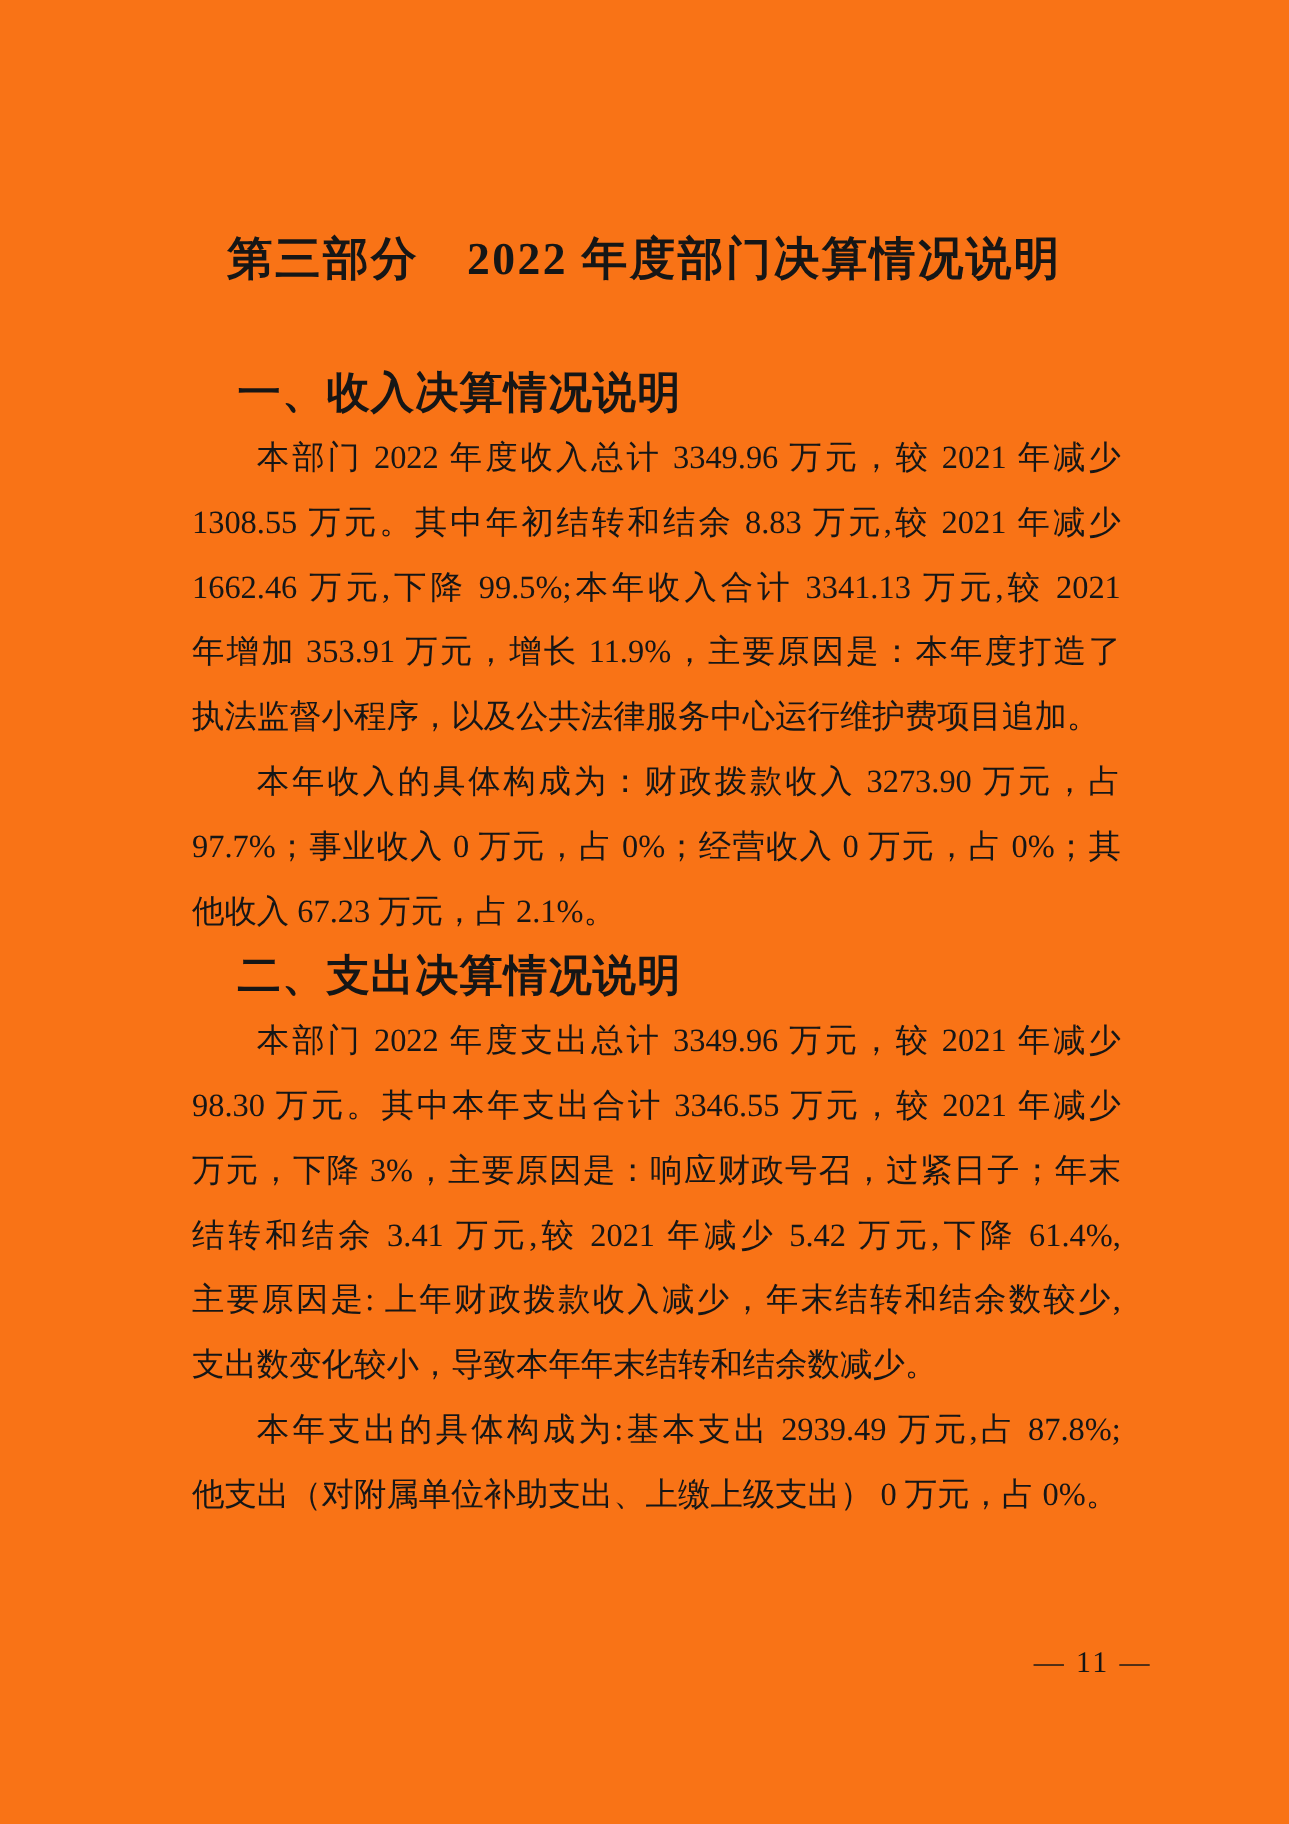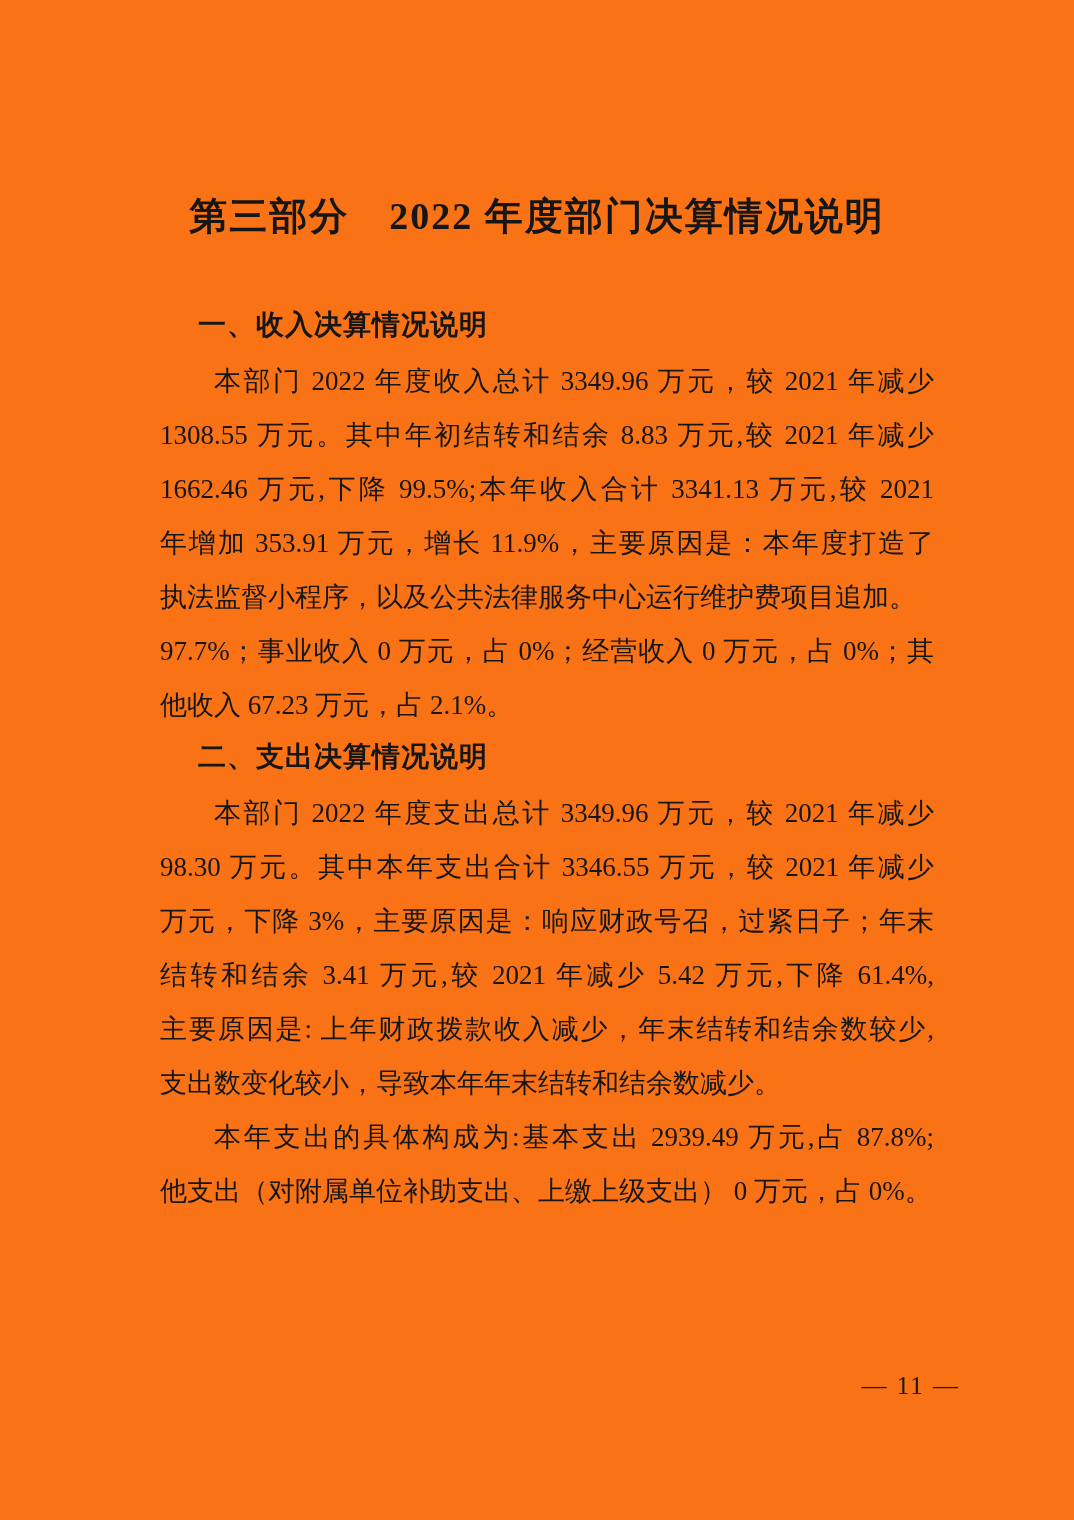--- a/index.html
+++ b/index.html
@@ -32,23 +32,23 @@
   .doc-body {
     position: absolute;
     top: 300px;
     left: 144px;
     width: 790px;
     font-family: "Liberation Serif", serif;
     font-size: 27px;
     line-height: 54px;
   }
   .section-heading {
-    font-family: Liberation Mono, monospace;
+    font-family: Liberation Sans, sans-serif;
     font-weight: bold;
-    font-size: 28px;
+    font-size: 36px;
     line-height: 54px;
     padding-left: 54px;
     letter-spacing: 1px;
     white-space: nowrap;
   }
   .line {
     text-align: justify;
     text-align-last: justify;
     white-space: nowrap;
     overflow: hidden;
@@ -78,20 +78,21 @@
 <div class="page">
   <div class="doc-title">第三部分　2022 年度部门决算情况说明</div>
 
   <div class="doc-body">
       <div class="section-heading">一、收入决算情况说明</div>
       <div class="line first">本部门 2022 年度收入总计 3349.96 万元，较 2021 年减少</div>
       <div class="line">1308.55 万元。其中年初结转和结余 8.83 万元,较 2021 年减少</div>
       <div class="line">1662.46 万元,下降 99.5%;本年收入合计 3341.13 万元,较 2021</div>
       <div class="line">年增加 353.91 万元，增长 11.9%，主要原因是：本年度打造了</div>
       <div class="line last">执法监督小程序，以及公共法律服务中心运行维护费项目追加。</div>
+      <div class="line first">本年收入的具体构成为：财政拨款收入 3273.90 万元，占</div>
       <div class="line">97.7%；事业收入 0 万元，占 0%；经营收入 0 万元，占 0%；其</div>
       <div class="line last">他收入 67.23 万元，占 2.1%。</div>
       <div class="section-heading">二、支出决算情况说明</div>
       <div class="line first">本部门 2022 年度支出总计 3349.96 万元，较 2021 年减少</div>
       <div class="line">98.30 万元。其中本年支出合计 3346.55 万元，较 2021 年减少</div>
       <div class="line">万元，下降 3%，主要原因是：响应财政号召，过紧日子；年末</div>
       <div class="line">结转和结余 3.41 万元,较 2021 年减少 5.42 万元,下降 61.4%,</div>
       <div class="line">主要原因是: 上年财政拨款收入减少，年末结转和结余数较少,</div>
       <div class="line last">支出数变化较小，导致本年年末结转和结余数减少。</div>
       <div class="line first">本年支出的具体构成为:基本支出 2939.49 万元,占 87.8%;</div>

